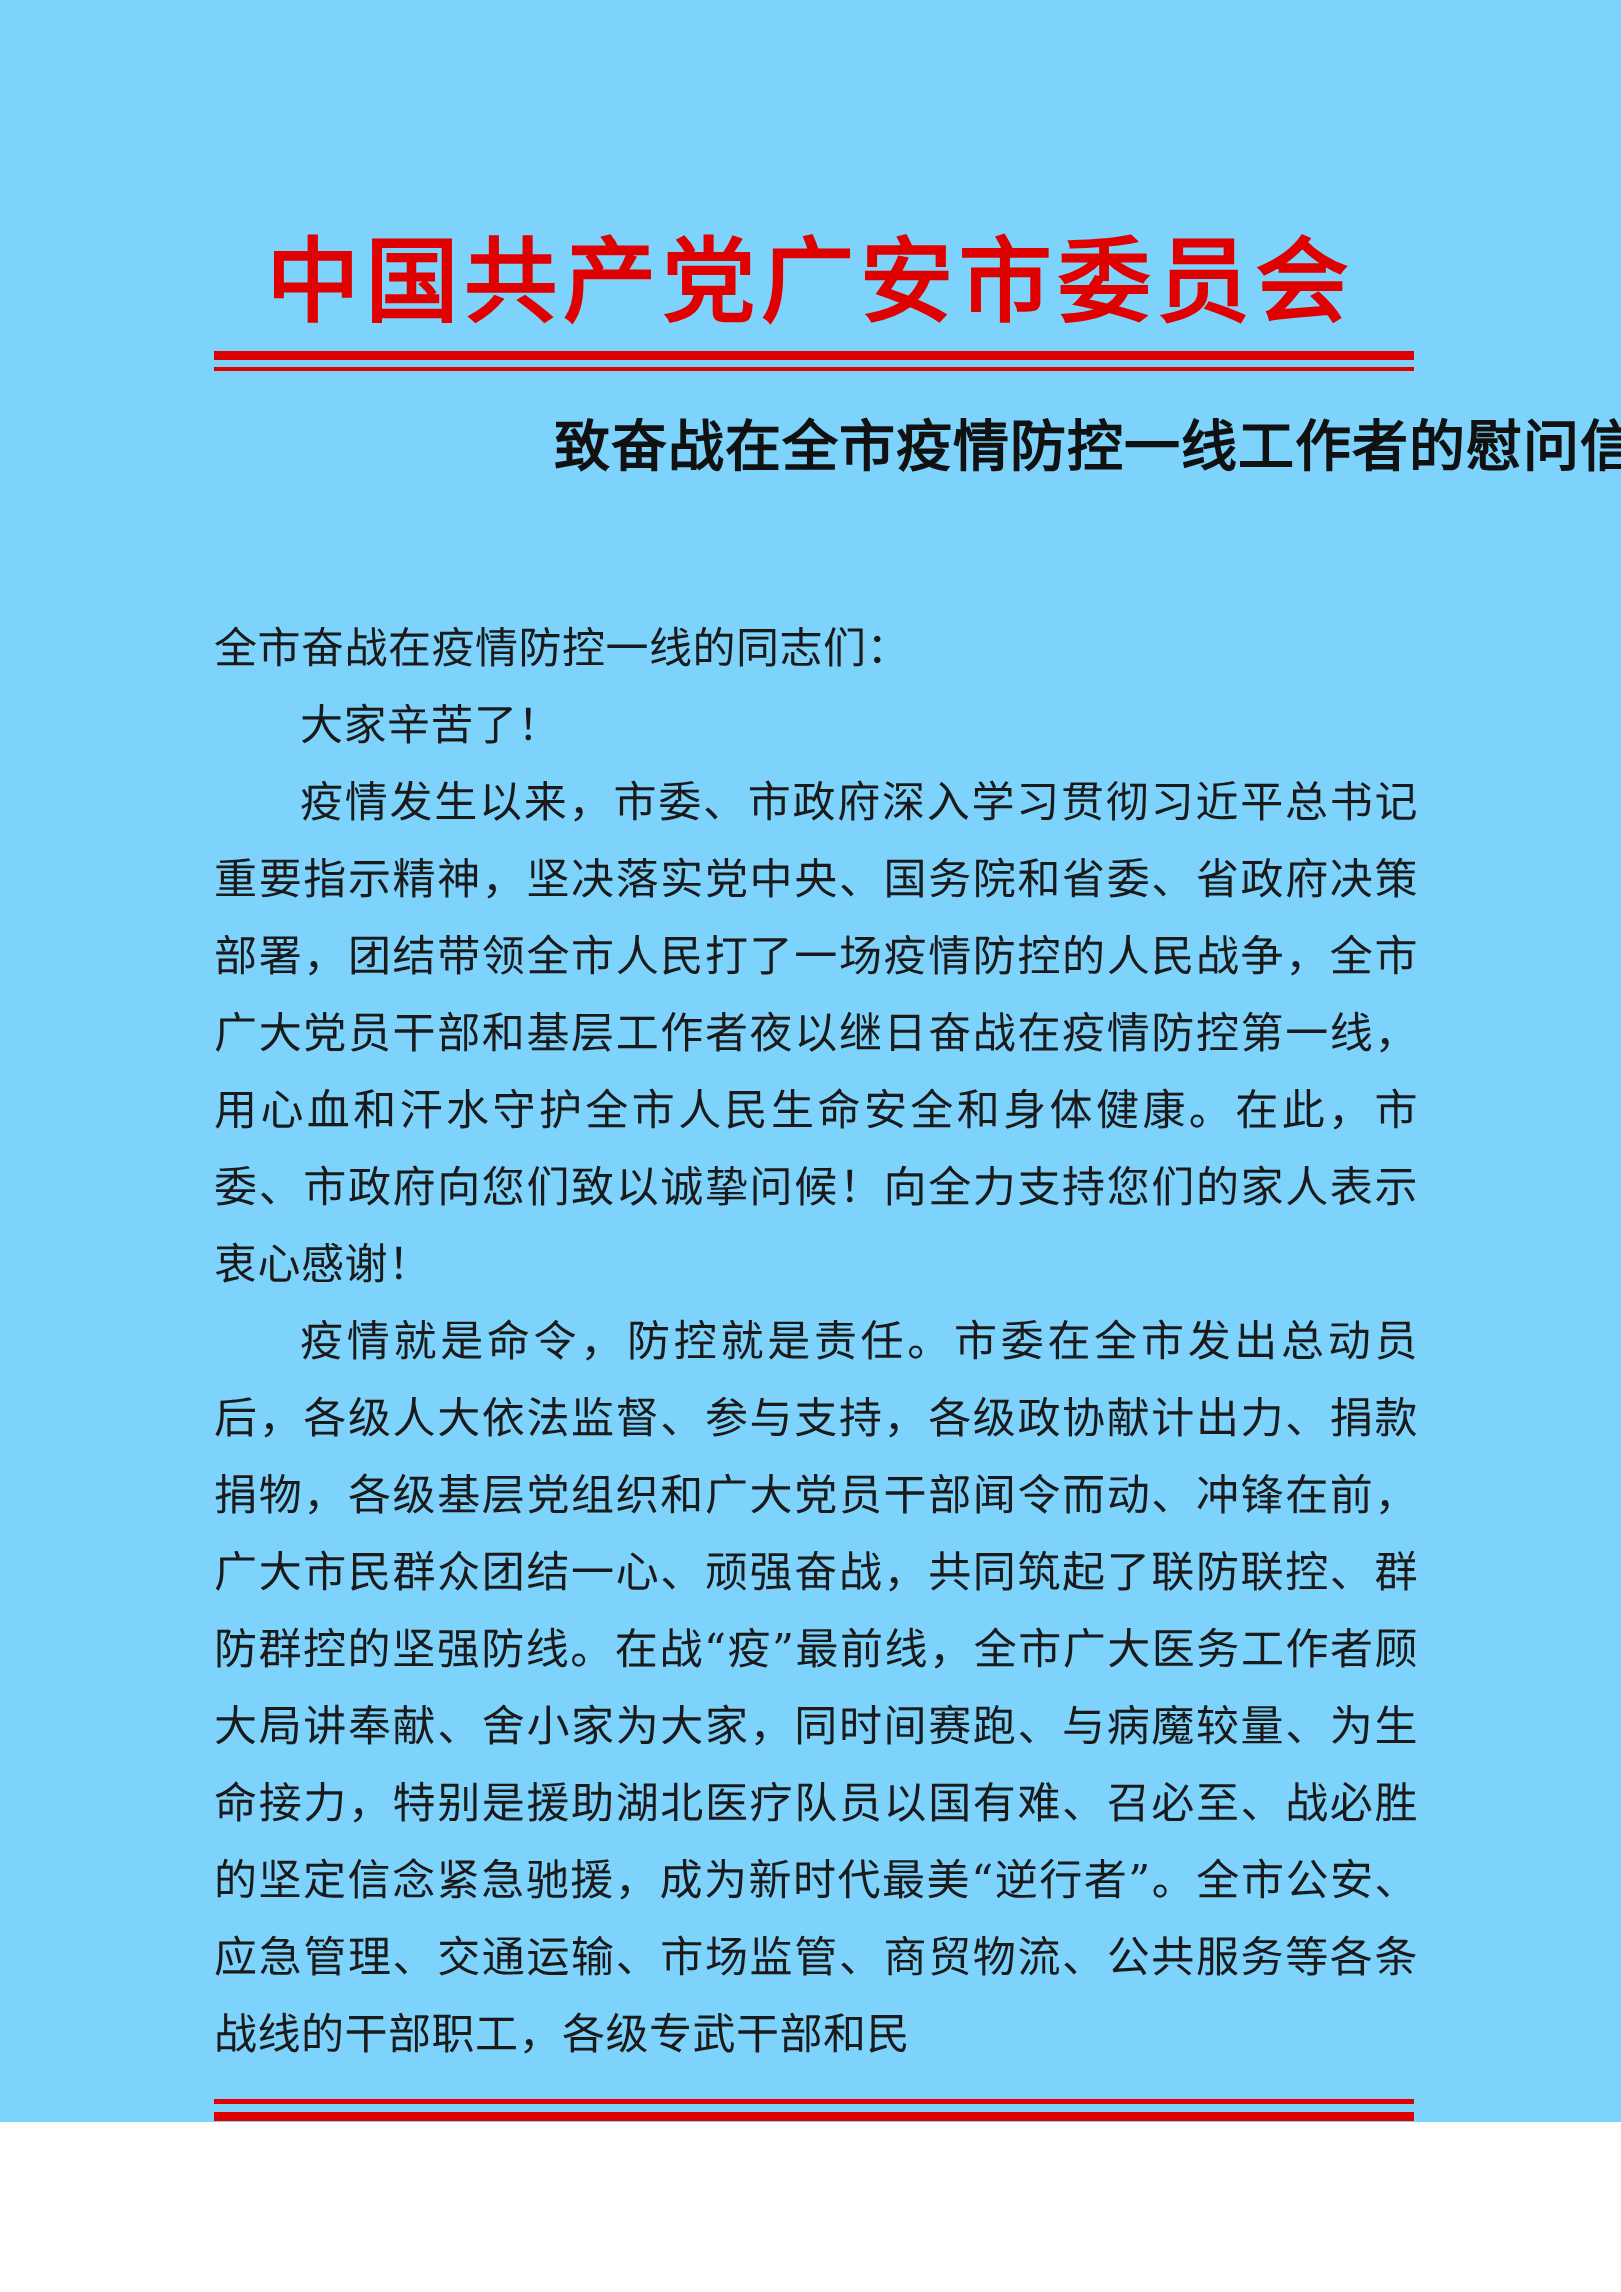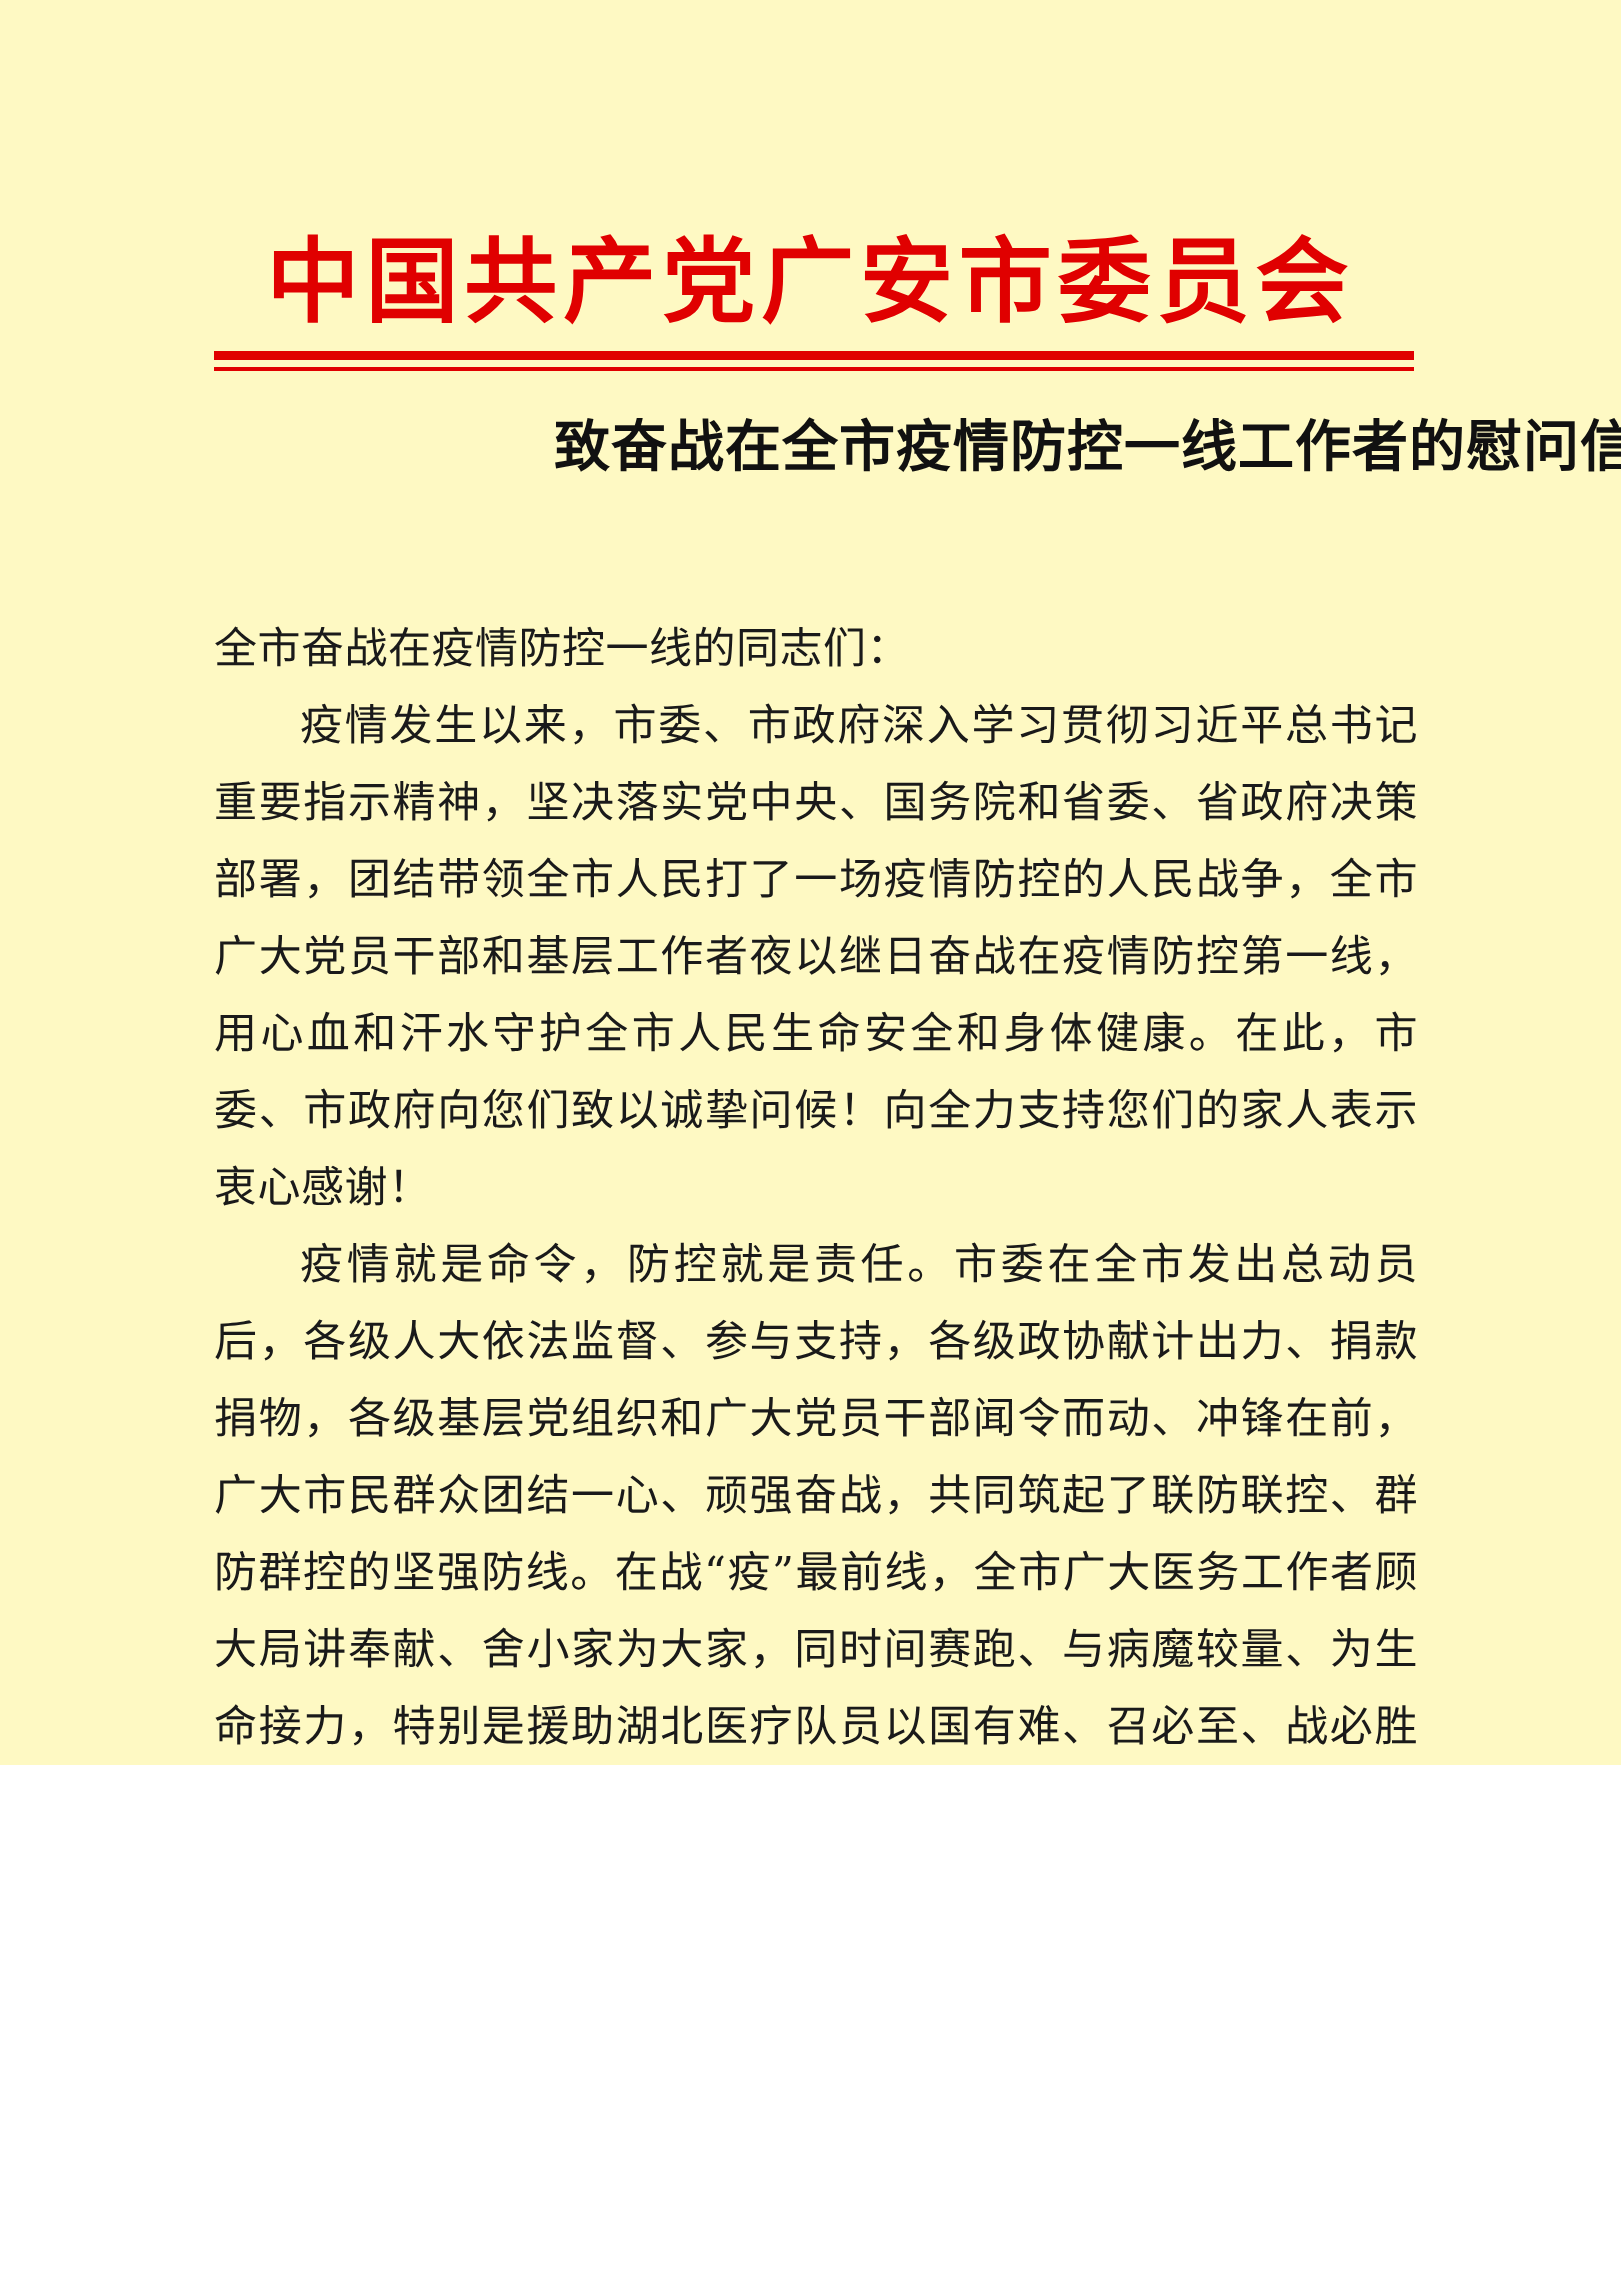--- a/index.html
+++ b/index.html
@@ -8,22 +8,22 @@
     padding: 0;
     background: #ffffff;
   }
   body {
     font-family: "DejaVu Sans", "Liberation Sans", sans-serif;
   }
 
   .page {
     position: relative;
     width: 1621px;
-    height: 1765px;
-    background: #fef9c3;
+    height: 2122px;
+    background: #7dd3fc;
     overflow: hidden;
     box-sizing: border-box;
   }
 
   
   .letterhead {
     position: absolute;
     left: 0;
     top: 0;
     width: 1621px;
@@ -138,20 +138,21 @@
   <div class="rule-group-top">
     <div class="rule-thick"></div>
     <div class="rule-gap"></div>
     <div class="rule-thin"></div>
   </div>
 
   <div class="doc-title">致奋战在全市疫情防控一线工作者的慰问信</div>
 
   <div class="body-area">
     <p class="para">全市奋战在疫情防控一线的同志们：</p>
+    <p class="para indent">大家辛苦了！</p>
     <p class="para indent">疫情发生以来，市委、市政府深入学习贯彻习近平总书记重要指示精神，坚决落实党中央、国务院和省委、省政府决策部署，团结带领全市人民打了一场疫情防控的人民战争，全市广大党员干部和基层工作者夜以继日奋战在疫情防控第一线，用心血和汗水守护全市人民生命安全和身体健康。在此，市委、市政府向您们致以诚挚问候！向全力支持您们的家人表示衷心感谢！</p>
     <p class="para indent">疫情就是命令，防控就是责任。市委在全市发出总动员后，各级人大依法监督、参与支持，各级政协献计出力、捐款捐物，各级基层党组织和广大党员干部闻令而动、冲锋在前，广大市民群众团结一心、顽强奋战，共同筑起了联防联控、群防群控的坚强防线。在战“疫”最前线，全市广大医务工作者顾大局讲奉献、舍小家为大家，同时间赛跑、与病魔较量、为生命接力，特别是援助湖北医疗队员以国有难、召必至、战必胜的坚定信念紧急驰援，成为新时代最美“逆行者”。全市公安、应急管理、交通运输、市场监管、商贸物流、公共服务等各条战线的干部职工，各级专武干部和民</p>
   </div>
 
   <div class="rule-group-bottom">
     <div class="rule-thin"></div>
     <div class="rule-gap"></div>
     <div class="rule-thick"></div>
   </div>
 

